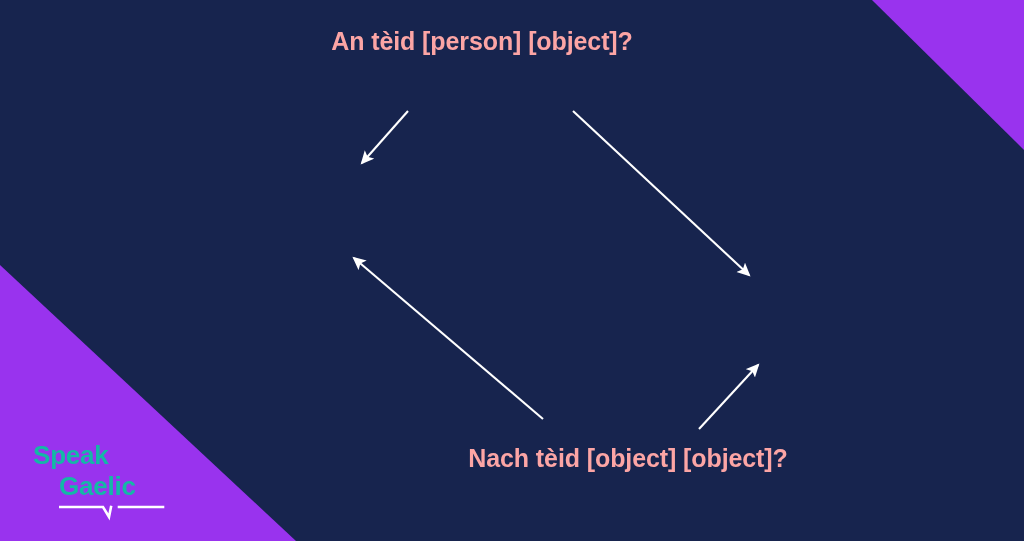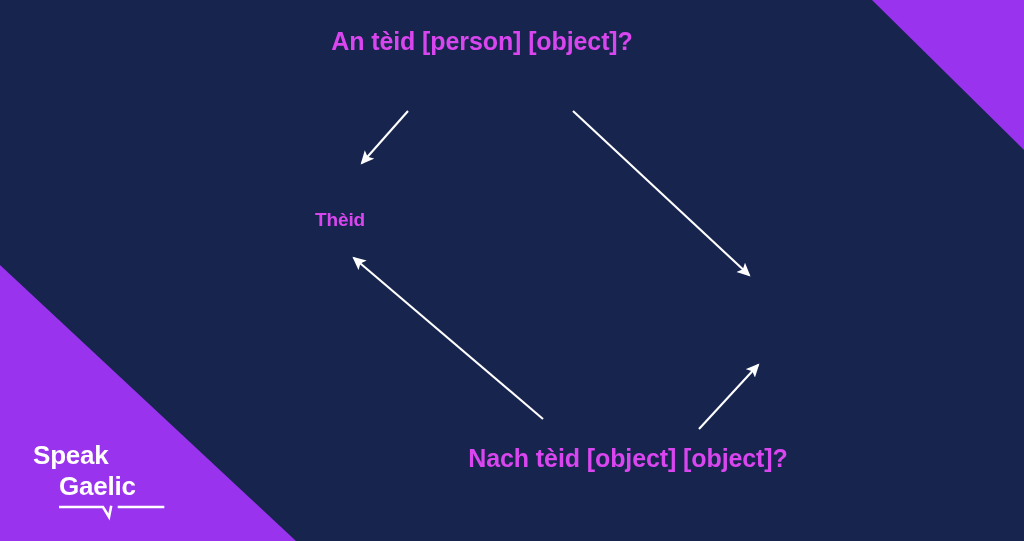--- a/index.html
+++ b/index.html
@@ -43,21 +43,21 @@
   #diagram-svg {
     position: absolute;
     left: 0;
     top: 0;
     width: 1024px;
     height: 541px;
   }
   
   .node {
     position: absolute;
-    color: #d946ef;
+    color: #fca5a5;
     font-weight: bold;
     text-align: center;
     line-height: 1.22;
     white-space: pre-line;
     letter-spacing: -0.1px;
   }
   .node-primary {
     font-size: 25px;
   }
   .node-secondary {
@@ -82,21 +82,21 @@
     left: 458px;
     top: 443px;
     width: 340px;
   }
   
   #brand-logo {
     position: absolute;
     left: 33px;
     top: 440px;
     width: 180px;
-    color: #ffffff;
+    color: #14b8a6;
   }
   .logo-line {
     font-size: 26px;
     font-weight: bold;
     line-height: 1.18;
     letter-spacing: -0.2px;
   }
   #brand-logo-line-2 {
     padding-left: 26px;
   }
@@ -125,21 +125,20 @@
 
     <line x1="573" y1="111" x2="749" y2="275" stroke="#ffffff" stroke-width="2.1" marker-end="url(#arrowhead)"></line>
 
     <line x1="543" y1="419" x2="354" y2="258" stroke="#ffffff" stroke-width="2.1" marker-end="url(#arrowhead)"></line>
 
     <line x1="699" y1="429" x2="758" y2="365" stroke="#ffffff" stroke-width="2.1" marker-end="url(#arrowhead)"></line>
   </svg>
 
   <div class="node node-primary" id="node-question-positive">An tèid [person] [object]?</div>
 
-  <div class="node node-secondary" id="node-answer-positive">Thèid</div>
 
 
   <div class="node node-primary" id="node-question-negative">Nach tèid [object] [object]?</div>
 
   <div id="brand-logo">
     <div class="logo-line" id="brand-logo-line-1">Speak</div>
     <div class="logo-line" id="brand-logo-line-2">Gaelic</div>
     <svg id="brand-logo-mark" width="106" height="16" viewBox="0 0 106 16">
       <path d="M1,2 L44,2 L50,12 L52,2" fill="none" stroke="#ffffff" stroke-width="2.6" stroke-linecap="square" stroke-linejoin="miter"></path>
       <path d="M60,2 L104,2" fill="none" stroke="#ffffff" stroke-width="2.6" stroke-linecap="square"></path>

